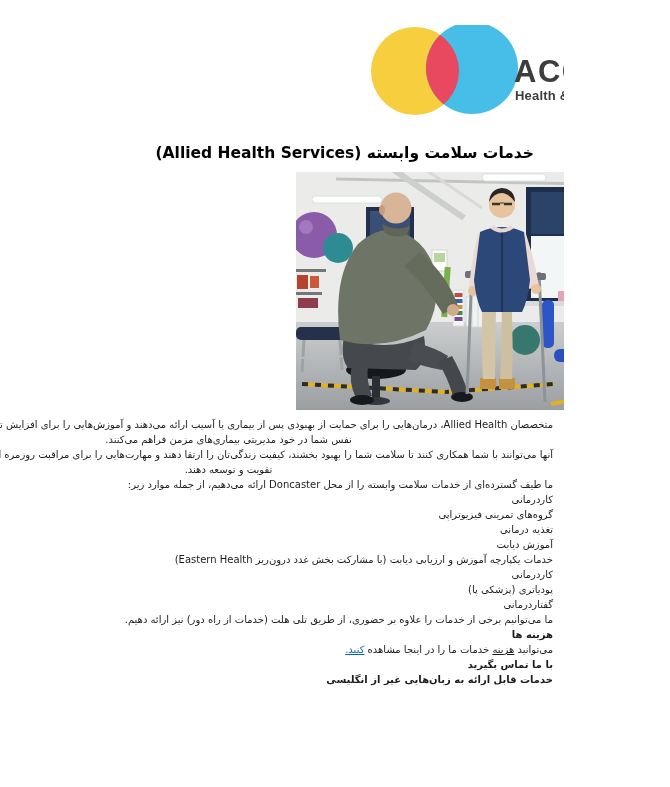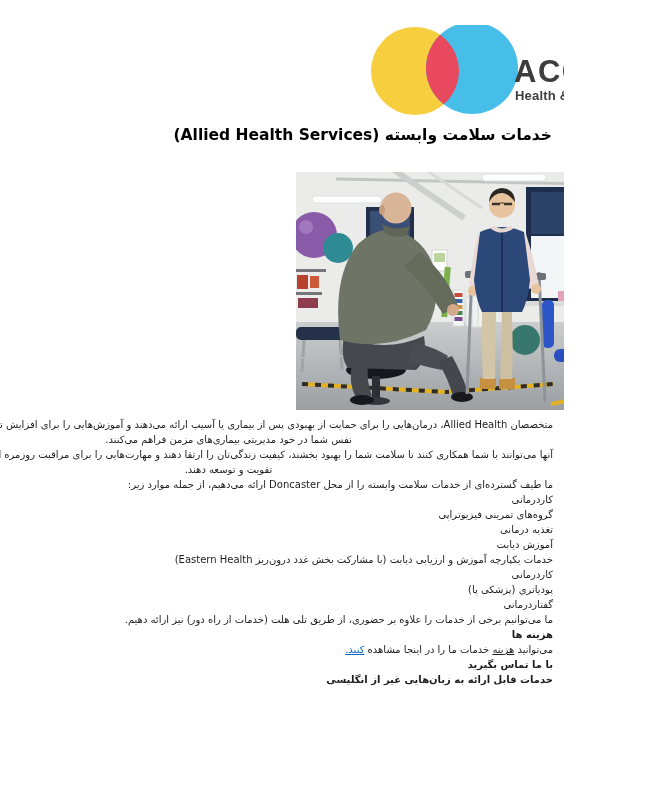--- a/index.html
+++ b/index.html
@@ -2,21 +2,21 @@
 <html><head>
 <meta charset="utf-8">
 <style>
   html,body { margin:0; padding:0; background:#ffffff; }
   .page {
     position:relative; width:564px; height:787px; background:#ffffff;
     overflow:hidden; font-family:"DejaVu Sans", sans-serif;
   }
   .logo { position:absolute; top:25px; left:368px; width:292px; height:95px; }
   .title {
-    position:absolute; top:126px; right:12px; margin:0;
+    position:absolute; top:126px; right:12px; margin:18px;
     direction:rtl; unicode-bidi:plaintext;
     font-size:15.5px; font-weight:bold; color:#000;
   }
   .photo { position:absolute; top:172px; left:296px; width:343px; height:238px; }
   .content {
     position:absolute; top:417px; right:11px; width:649px;
     direction:rtl; text-align:right;
     font-size:10px; line-height:15px; color:#1b1b1b;
   }
   .content p { margin:0;text-align:right; }

